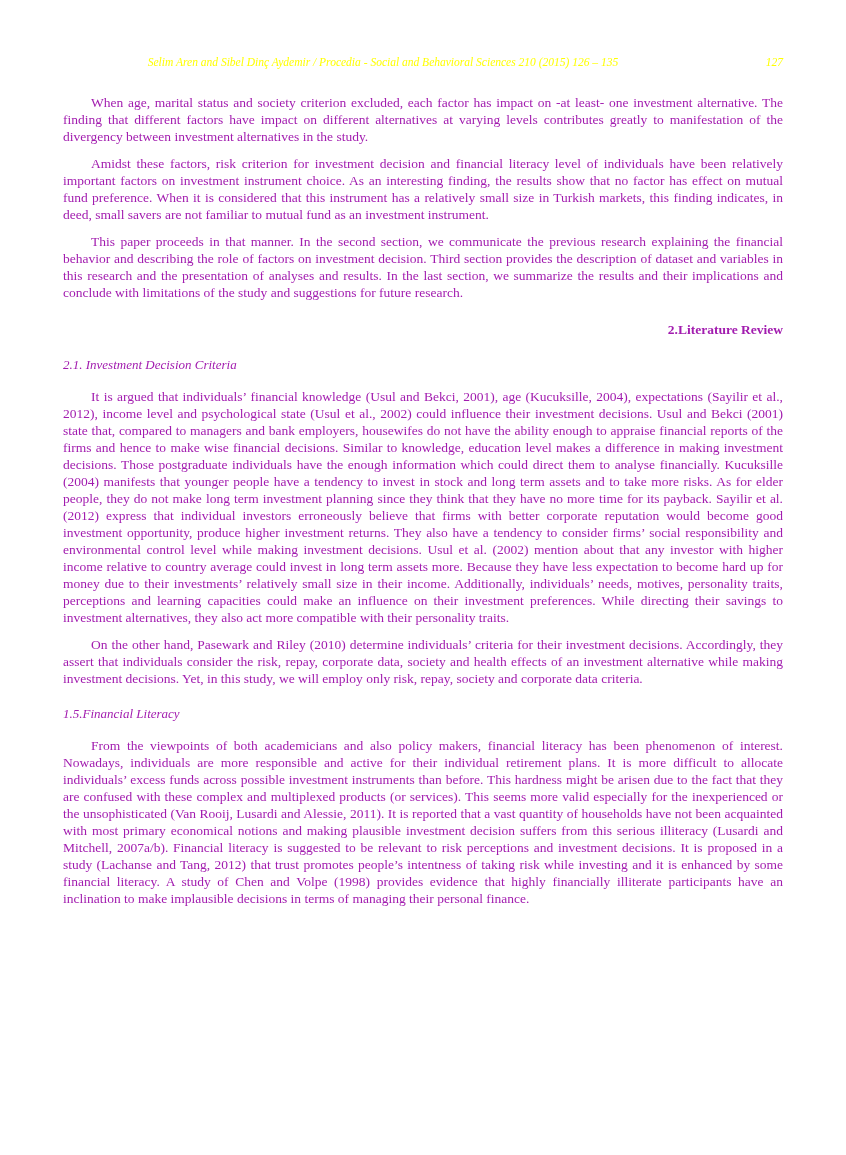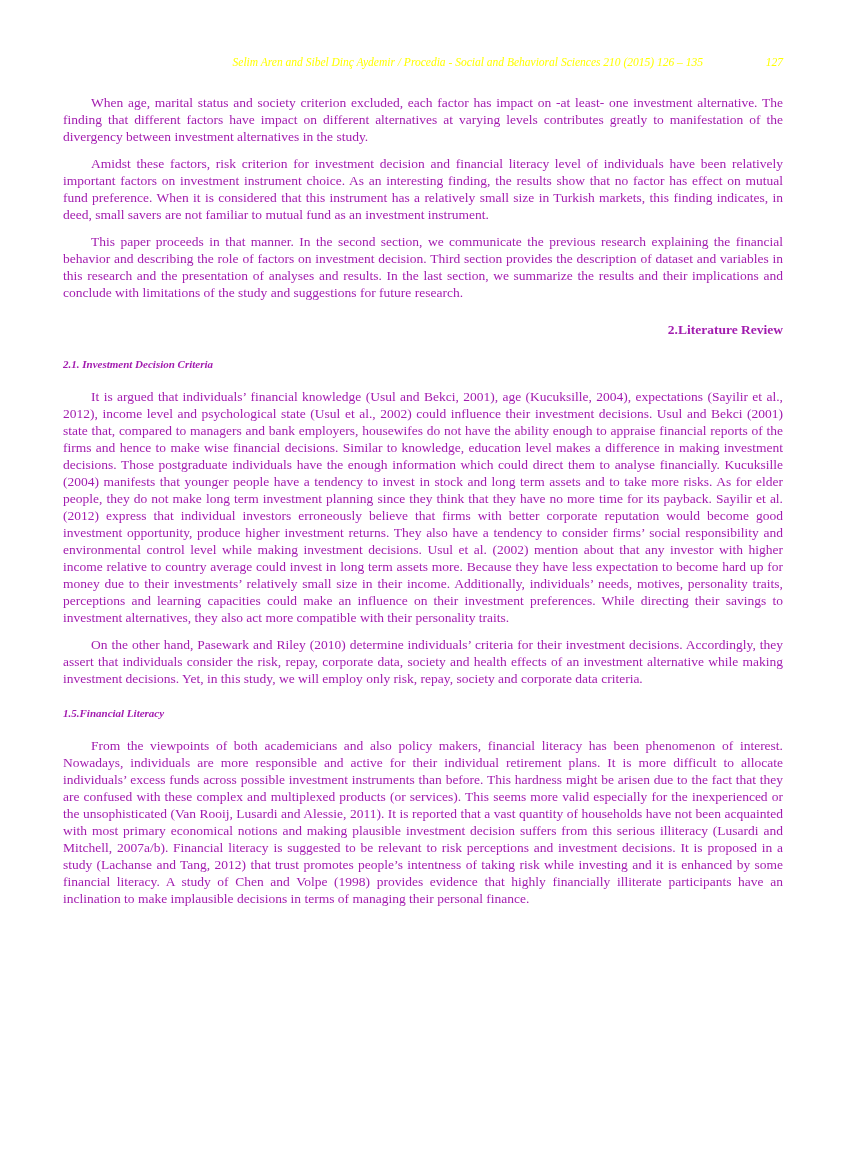--- a/index.html
+++ b/index.html
@@ -24,21 +24,21 @@
     width: 720px;
     height: 16px;
     font-size: 11.5px;
     font-style: italic;
     color: #ffff00;
   }
   .running-header .citation {
     position: absolute;
     left: 0;
     width: 640px;
-    text-align: right;
+    text-align: center;
     white-space: nowrap;
   }
   .running-header .pageno {
     position: absolute;
     right: 0;
     top: 0;
     text-align: center;
     font-style: italic;
   }
   .content {
@@ -55,22 +55,22 @@
     margin: 0 0 10px 0;
     text-indent: 28px;
   }
   .sec-heading {
     font-size: 13.5px;
     font-weight: bold;
     margin: 20px 0 16px 0;
     text-align: right;
   }
   .subsec-heading {
-    font-size: 11px;
-    font-weight: bold;
+    font-size: 13px;
+    font-weight: normal;
     font-style: italic;
     margin: 18px 0 15px 0;
     text-align: left;
   }
 </style>
 </head>
 <body>
 
 <div class="page">
 

